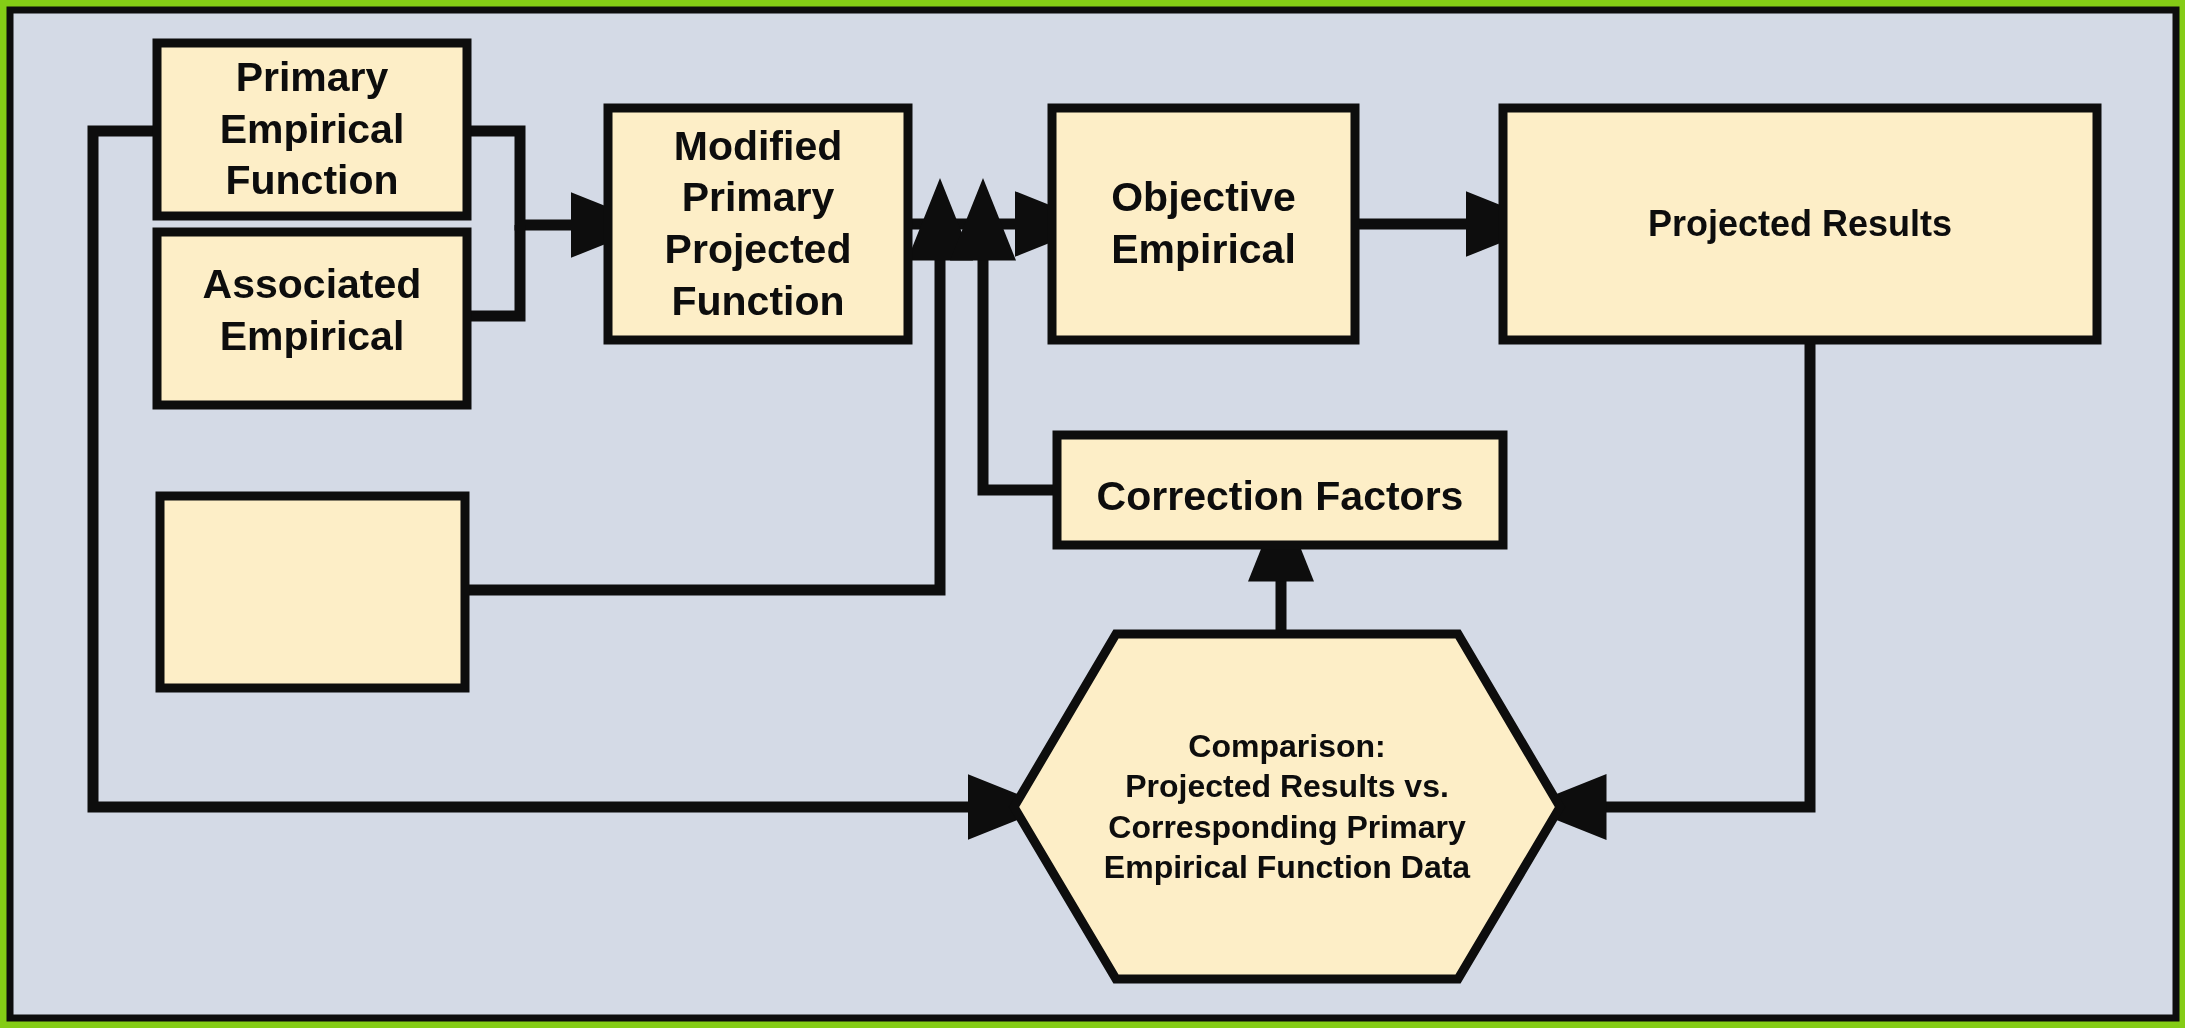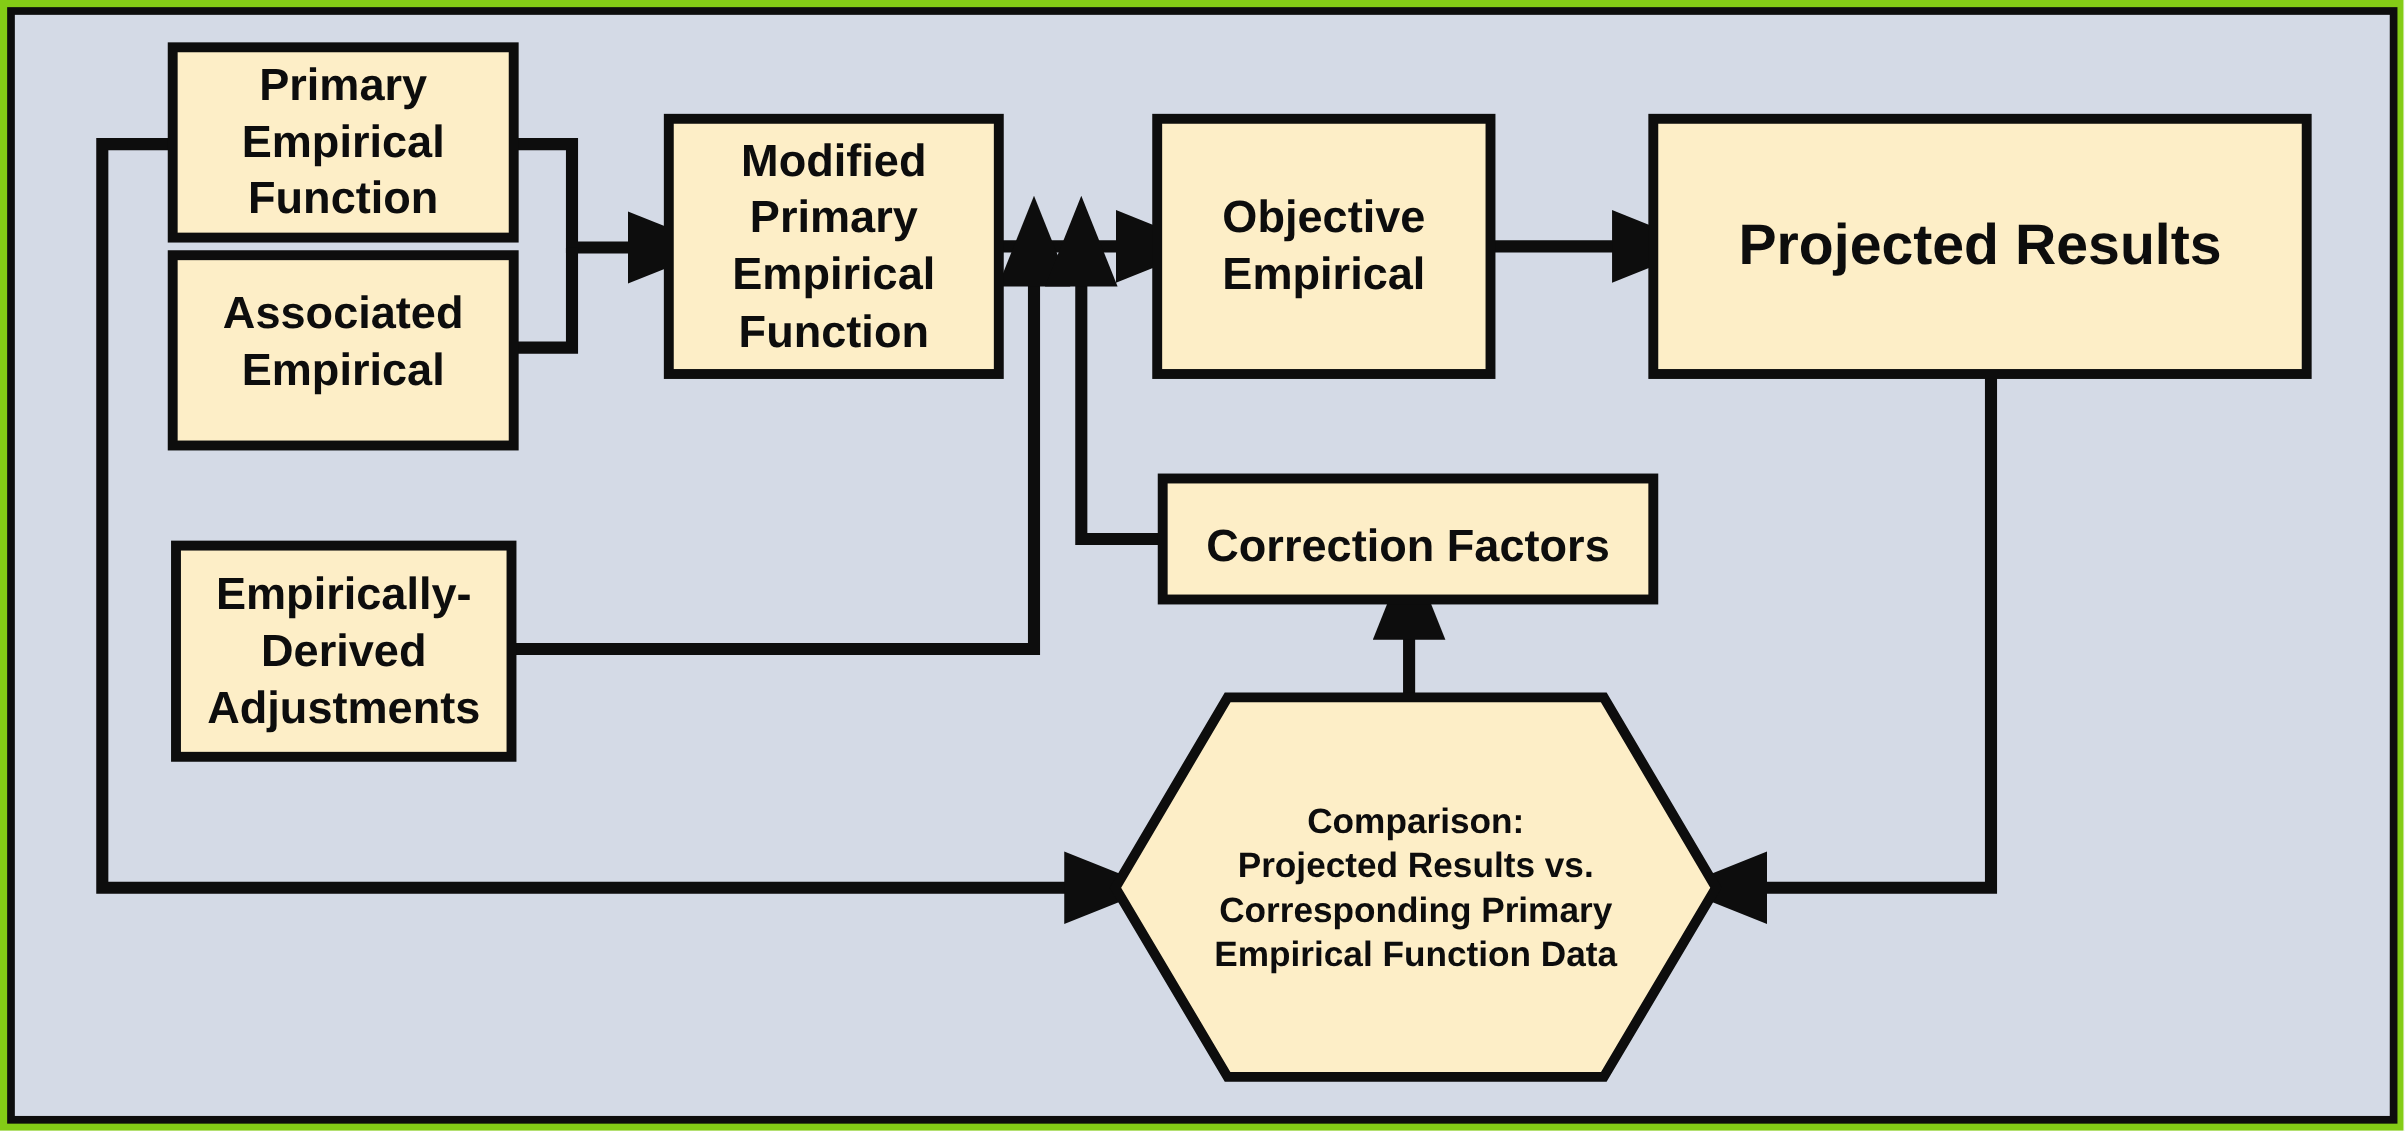--- a/index.html
+++ b/index.html
@@ -30,21 +30,21 @@
     text-align: center;
     font-weight: bold;
     color: #0d0d0d;
     font-family: "Liberation Sans", sans-serif;
     line-height: 1.26;
     white-space: pre-line;
     pointer-events: none;
   }
   .fs-40 { font-size: 32px; }
   .fs-41 { font-size: 41px; }
-  .fs-42 { font-size: 52px; }
+  .fs-42 { font-size: 36px; }
 </style>
 </head>
 <body>
 
 <div id="canvas">
 
   <svg id="diagram-svg" viewBox="0 0 2186 1028" xmlns="http://www.w3.org/2000/svg">
 
     <defs>
       <marker id="arrow" markerWidth="9" markerHeight="9" refX="0.5" refY="3" orient="auto" markerUnits="strokeWidth">
@@ -89,31 +89,28 @@
 
   <div class="node-text fs-41" style="left:157px; top:43px; width:310px; height:173px;">Primary
 Empirical
 Function</div>
 
   <div class="node-text fs-41" style="left:157px; top:224px; width:310px; height:173px;">Associated
 Empirical</div>
 
   <div class="node-text fs-41" style="left:608px; top:108px; width:300px; height:232px;">Modified
 Primary
-Empirical
+Projected
 Function</div>
 
   <div class="node-text fs-41" style="left:1052px; top:108px; width:303px; height:232px;">Objective
 Empirical</div>
 
   <div class="node-text fs-42" style="left:1503px; top:108px; width:594px; height:232px;">Projected Results</div>
 
-  <div class="node-text fs-41" style="left:160px; top:496px; width:305px; height:192px;">Empirically-
-Derived
-Adjustments</div>
 
   <div class="node-text fs-41" style="left:1057px; top:442px; width:446px; height:110px;">Correction Factors</div>
 
   <div class="node-text fs-40" style="left:1014px; top:634px; width:546px; height:345px;">Comparison:
 Projected Results vs.
 Corresponding  Primary
 Empirical Function Data</div>
 
 </div>
 

